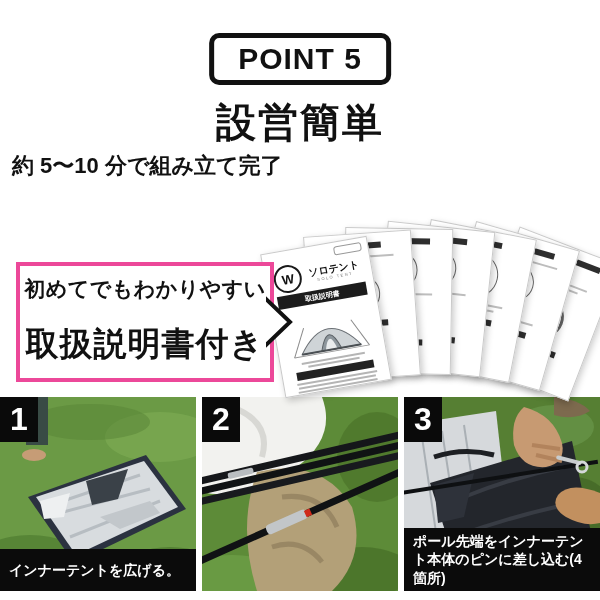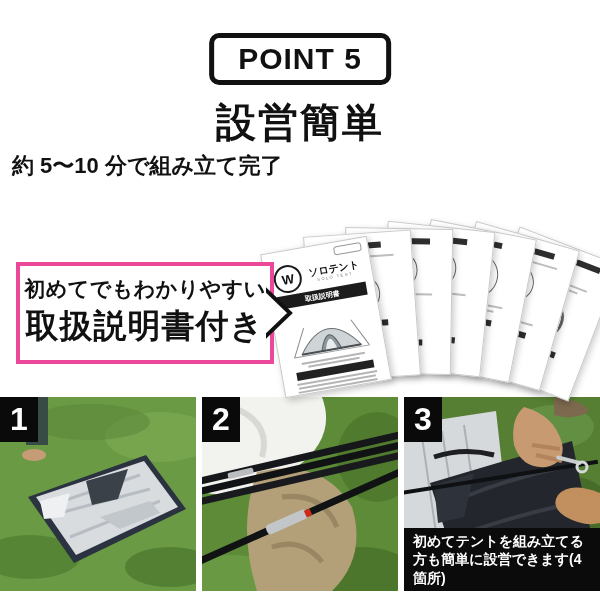--- a/index.html
+++ b/index.html
@@ -31,21 +31,21 @@
     font-size:22px; font-weight:800;
   }
 
   
   .callout {
     position:absolute; left:16px; top:262px; width:242px;
     border:4px solid #ec4899; background:#fff; z-index:20;
     text-align:center; padding:9px 4px 11px;
   }
   .callout-line1 { font-size:21px; font-weight:800; letter-spacing:0.5px; }
-  .callout-line2 { font-size:33px; font-weight:900; letter-spacing:1px; margin-top:1px; }
+  .callout-line2 { font-size:33px; font-weight:900; letter-spacing:1px; margin-top:19px; }
   .callout-tail {
     position:absolute; right:-26px; top:50%; transform:translateY(-50%);
     width:30px; height:56px; z-index:21;
   }
 
   
   .manual-fan { position:absolute; left:256px; top:226px; width:344px; height:170px; z-index:10; }
   .page {
     position:absolute; width:108px; height:146px; background:#fff;
     border:1px solid #c9c9c9; box-shadow:2px 3px 7px rgba(0,0,0,0.22);
@@ -219,20 +219,21 @@
         <ellipse cx="34" cy="58" rx="12" ry="6" fill="#c69c76"></ellipse>
 
         <polygon points="28,100 146,58 186,112 74,166" fill="#2b3240"></polygon>
         <polygon points="36,100 144,64 178,110 76,158" fill="#d8dcdf"></polygon>
         <path d="M60,105 L140,78 M52,118 L150,92 M70,140 L160,104" stroke="#b7bdc2" stroke-width="3" fill="none"></path>
         <polygon points="86,84 128,72 118,102 92,108" fill="#3a4148"></polygon>
         <polygon points="100,120 150,104 160,116 120,132" fill="#c2c7cb"></polygon>
         <polygon points="40,104 70,96 64,120 44,122" fill="#eef0f1"></polygon>
       </svg>
       <div class="step-number">1</div>
+      <div class="step-caption">インナーテントを広げる。</div>
     </div>
 
     <div class="step-card">
       <svg class="step-photo" viewBox="0 0 196 194" preserveAspectRatio="none">
         <rect width="196" height="194" fill="#5d8b38"></rect>
         <ellipse cx="175" cy="60" rx="40" ry="45" fill="#4c7429" opacity="0.7"></ellipse>
         <ellipse cx="30" cy="180" rx="55" ry="22" fill="#6fa148" opacity="0.7"></ellipse>
         <ellipse cx="160" cy="175" rx="50" ry="25" fill="#466d26" opacity="0.7"></ellipse>
 
         <path d="M0,0 L120,0 Q135,40 95,70 Q40,105 0,95 Z" fill="#f2f2ef"></path>
@@ -277,16 +278,16 @@
         <path d="M120,10 Q150,18 158,46 Q162,66 142,70 Q118,72 110,48 Q106,22 120,10 Z" fill="#c79a72"></path>
         <path d="M132,58 L158,64 M128,48 L156,52" stroke="#b2835c" stroke-width="4" fill="none"></path>
         <path d="M196,96 Q166,84 154,98 Q146,110 162,120 Q180,130 196,126 Z" fill="#c2905f"></path>
 
         <rect x="152" y="60" width="26" height="4" rx="2" fill="#c8ccce" transform="rotate(14 160 62)"></rect>
         <circle cx="178" cy="70" r="5" fill="none" stroke="#d5d8da" stroke-width="3"></circle>
 
         <path d="M150,0 Q175,2 186,14 Q170,24 150,18 Z" fill="#7d6a4e"></path>
       </svg>
       <div class="step-number">3</div>
-      <div class="step-caption">初めてテントを組み立てる方も簡単に設営できます(4箇所)</div>
+      <div class="step-caption">ポール先端をインナーテント本体のピンに差し込む(4箇所)</div>
     </div>
   </div>
 </div>
 
 </body></html>

